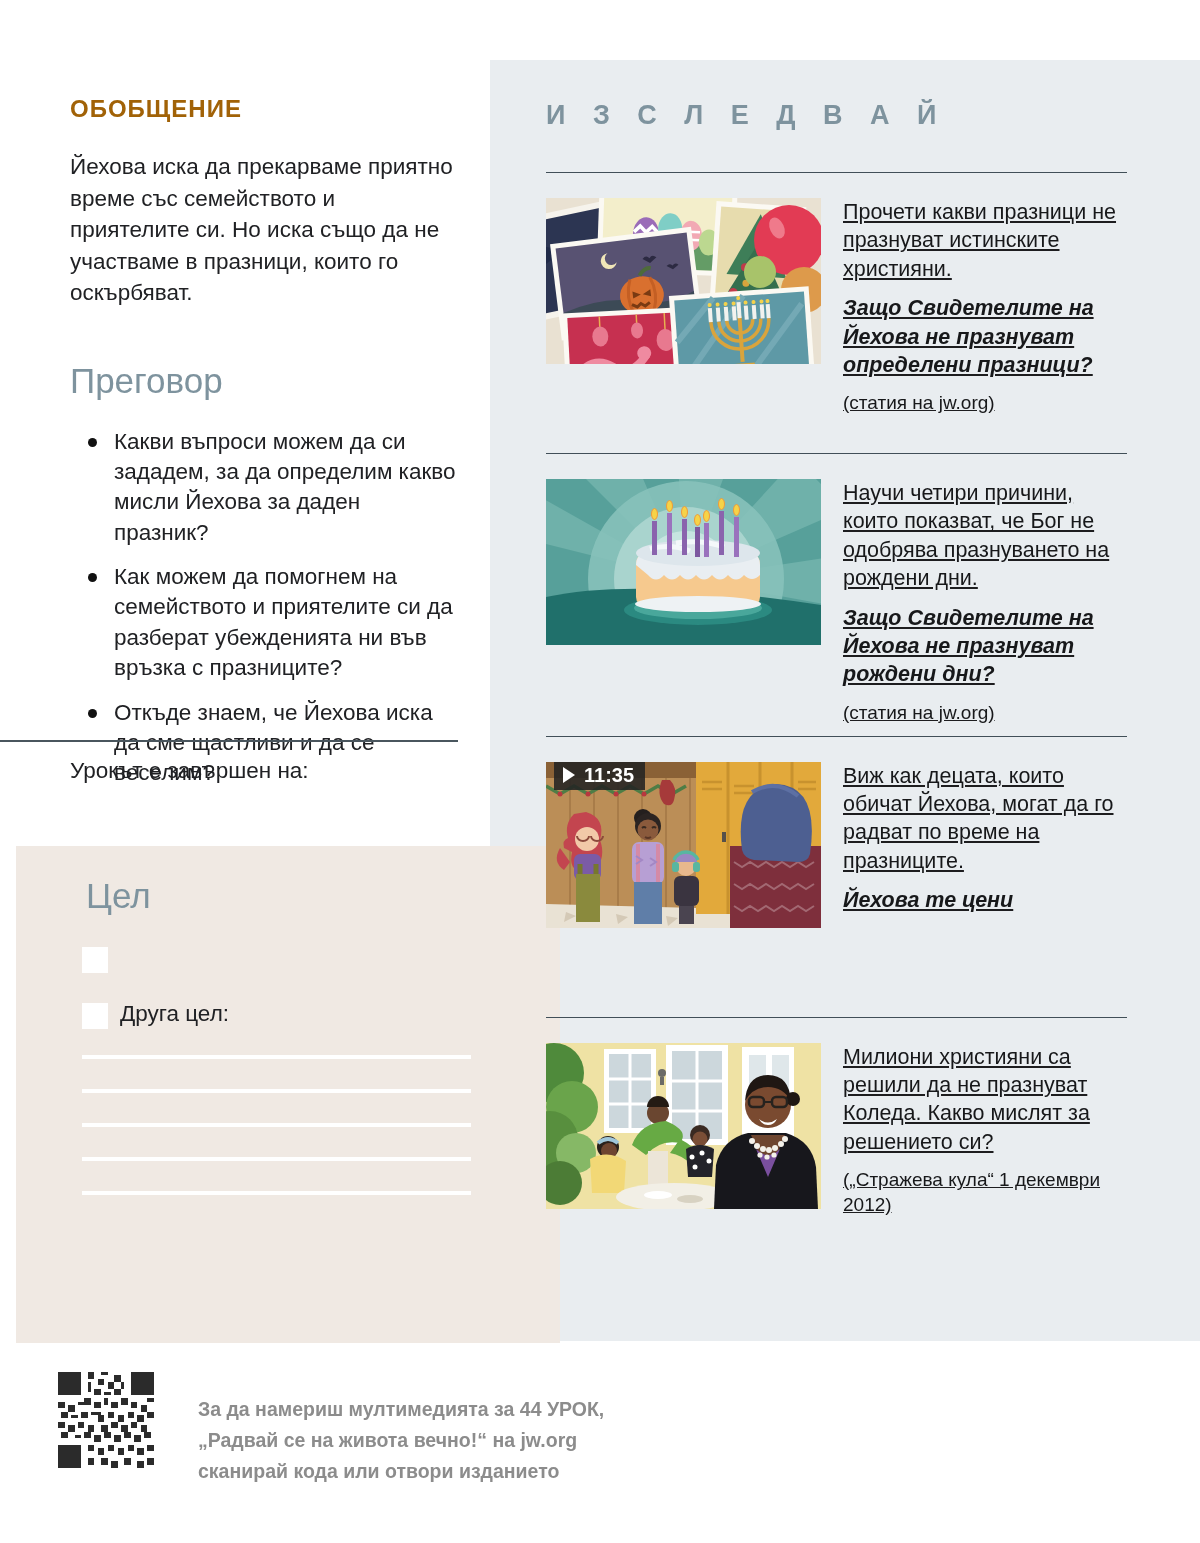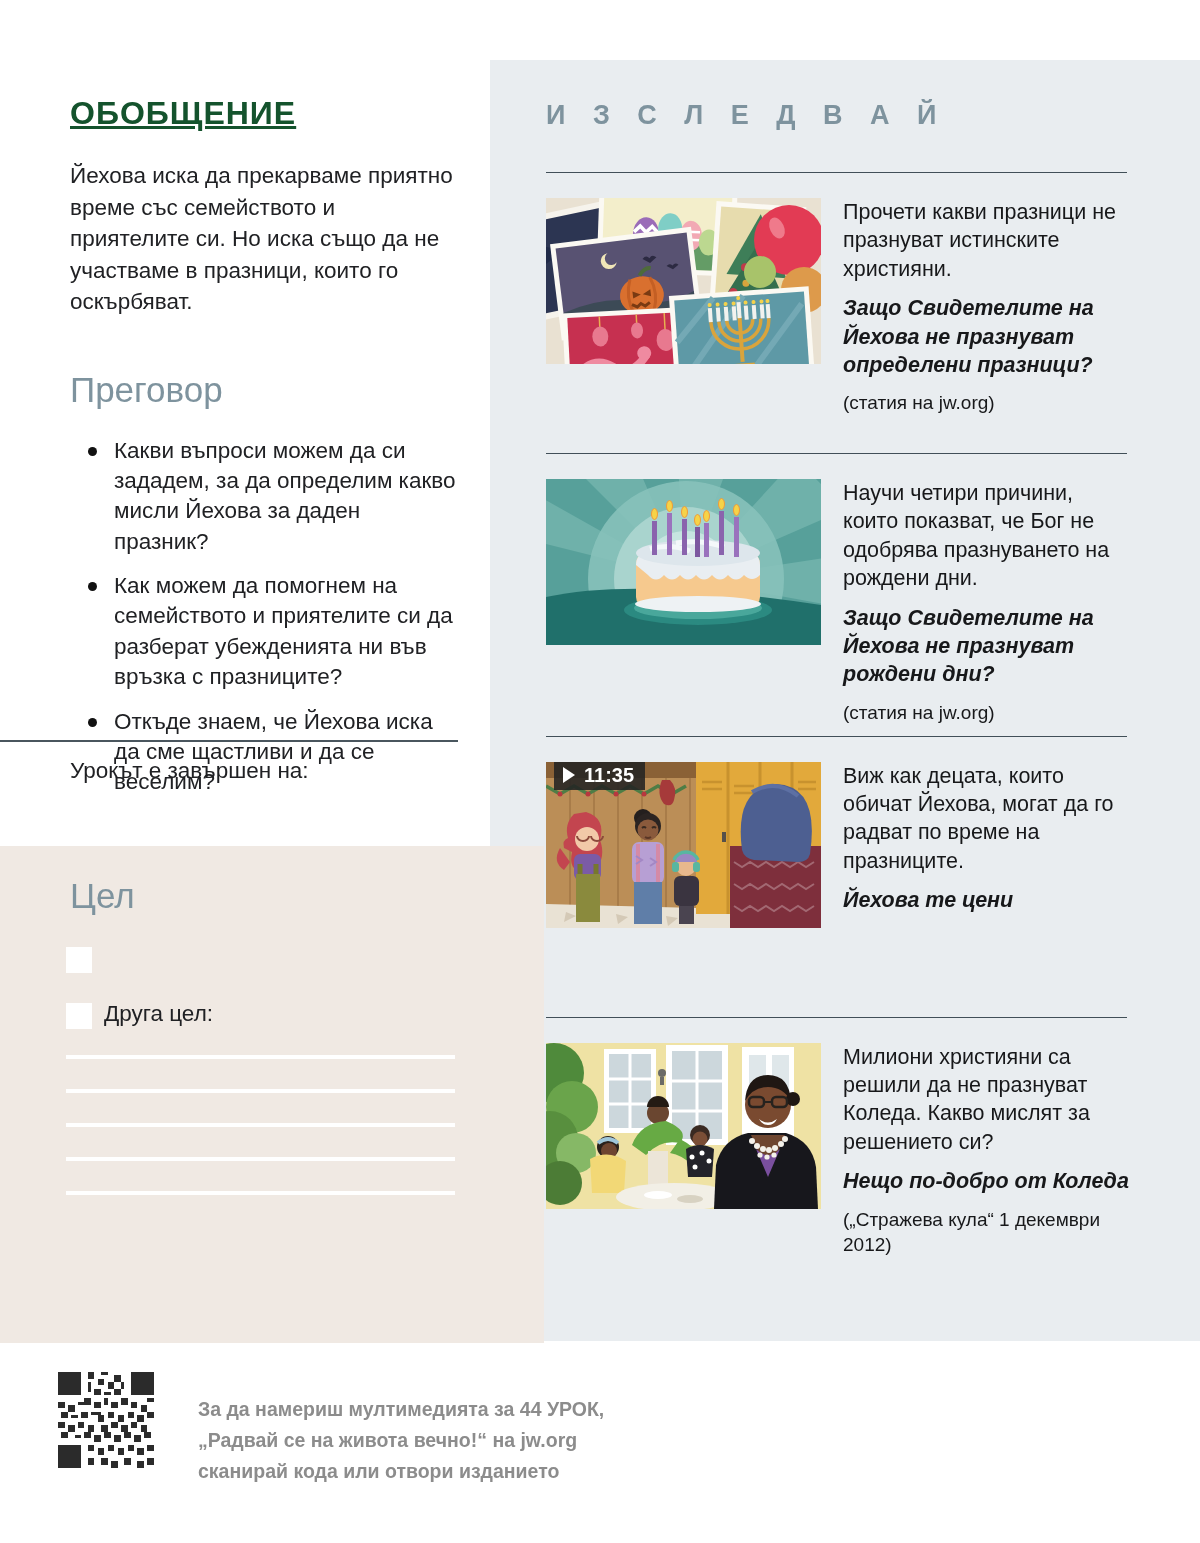--- a/index.html
+++ b/index.html
@@ -3,49 +3,49 @@
 <meta charset="utf-8">
 <style>
   html,body{margin:0;padding:0;background:#fff;}
   .page{position:relative;width:1200px;height:1543px;background:#ffffff;
         font-family:"Liberation Sans",sans-serif;color:#1d1d1f;overflow:hidden;}
 
   
   .gray-panel{position:absolute;left:490px;top:60px;width:710px;height:1281px;background:#e9edf0;}
   .explore{position:absolute;left:546px;top:60px;width:584px;}
   .explore-title{margin:40px 0 0 0;font-size:27px;font-weight:700;color:#7e939e;letter-spacing:10px;}
-  .x-row{position:relative;min-height:281px;}
+  .x-row{position:relative;min-height:281px;text-decoration:underline;}
   .x-rule{border:none;border-top:1.6px solid #414f58;margin:0;width:581px;}
   .x-row .x-rule{margin-top:0;}
   .row-wrap1{margin-top:41px;}
   .x-body{display:flex;padding-top:25px;}
   .media{position:relative;width:275px;height:166px;flex:0 0 275px;background:#ccc;overflow:hidden;}
   .media svg{display:block;width:275px;height:166px;}
   .x-txt{margin-left:22px;width:292px;font-size:21.5px;line-height:1.32;color:#17181a;}
   .x-txt p{margin:0 0 11px 0;}
   .x-ref{font-weight:700;font-style:italic;}
   .x-src{font-size:19px;margin-top:-9px;}
   .badge{position:absolute;left:8px;top:0;background:rgba(35,35,35,.88);color:#fff;
          display:flex;align-items:center;gap:9px;padding:2px 11px 3px 9px;font-size:20px;font-weight:700;}
   .play-tri{display:inline-block;width:0;height:0;border-top:8px solid transparent;
             border-bottom:8px solid transparent;border-left:12px solid #fff;}
 
   
   .leftcol{position:absolute;left:70px;top:95px;width:390px;}
-  .sum-title{margin:0 0 28px 0;font-size:32px;font-weight:700;color:#14532d;letter-spacing:1px;text-decoration:underline;}
+  .sum-title{margin:0 0 28px 0;font-size:24px;font-weight:700;color:#a16207;letter-spacing:1px;}
   .sum-text{margin:0;font-size:22.5px;line-height:1.4;color:#202124;}
   .rev-title{margin:52px 0 26px 0;font-size:35px;font-weight:400;color:#7e939e;}
   .rev-list{margin:0;padding:0;list-style:none;}
   .rev-list li{position:relative;margin:0 0 14px 0;padding-left:44px;font-size:22.5px;line-height:1.35;color:#202124;}
   .rev-list li::before{content:"";position:absolute;left:18px;top:11px;width:9px;height:9px;border-radius:50%;background:#111;}
   .left-rule{position:absolute;left:0;top:740px;width:458px;border:none;border-top:2px solid #4a565e;margin:0;}
   .lesson-done{position:absolute;left:70px;top:758px;width:388px;font-size:22.5px;color:#202124;}
 
   
-  .goal-box{position:absolute;left:0;top:846px;width:544px;height:497px;background:#f0e9e3;}
+  .goal-box{position:absolute;left:16px;top:846px;width:544px;height:497px;background:#f0e9e3;}
   .goal-title{margin:30px 0 0 70px;font-size:35px;font-weight:400;color:#7e939e;}
   .goal-item{display:flex;margin:28px 0 0 66px;width:366px;}
   .goal-item + .goal-item{margin-top:26px;align-items:flex-end;}
   .chk{flex:0 0 26px;width:26px;height:26px;background:#fff;margin-top:3px;}
   .goal-item span{margin-left:12px;font-size:22.5px;line-height:1.35;color:#202124;}
   .wlines{margin:26px 0 0 66px;}
   .wline{width:389px;height:4px;background:#fff;margin-bottom:30px;}
 
   
   .footer{position:absolute;left:58px;top:1372px;display:flex;}
@@ -386,21 +386,20 @@
                 <circle cx="239" cy="96" r="3"></circle>
                   <circle cx="214" cy="112" r="2.6"></circle>
                   <circle cx="221" cy="114" r="2.6"></circle>
                 <circle cx="228" cy="112" r="2.6"></circle>
               </g>
             </g>
           </svg>
         </div>
         <div class="x-txt">
           <p>Милиони християни са решили да не празнуват Коледа. Какво мислят за решението си?</p>
-          <p class="x-ref">Нещо по-добро от Коледа</p>
           <p class="x-src">(„Стражева кула“ 1 декември 2012)</p>
         </div>
       </div>
     </div>
   </section>
 
   <div class="footer">
     <div class="qr">
       <svg viewBox="0 0 29 29" shape-rendering="crispEdges">
         <rect width="29" height="29" fill="#fff"></rect>

